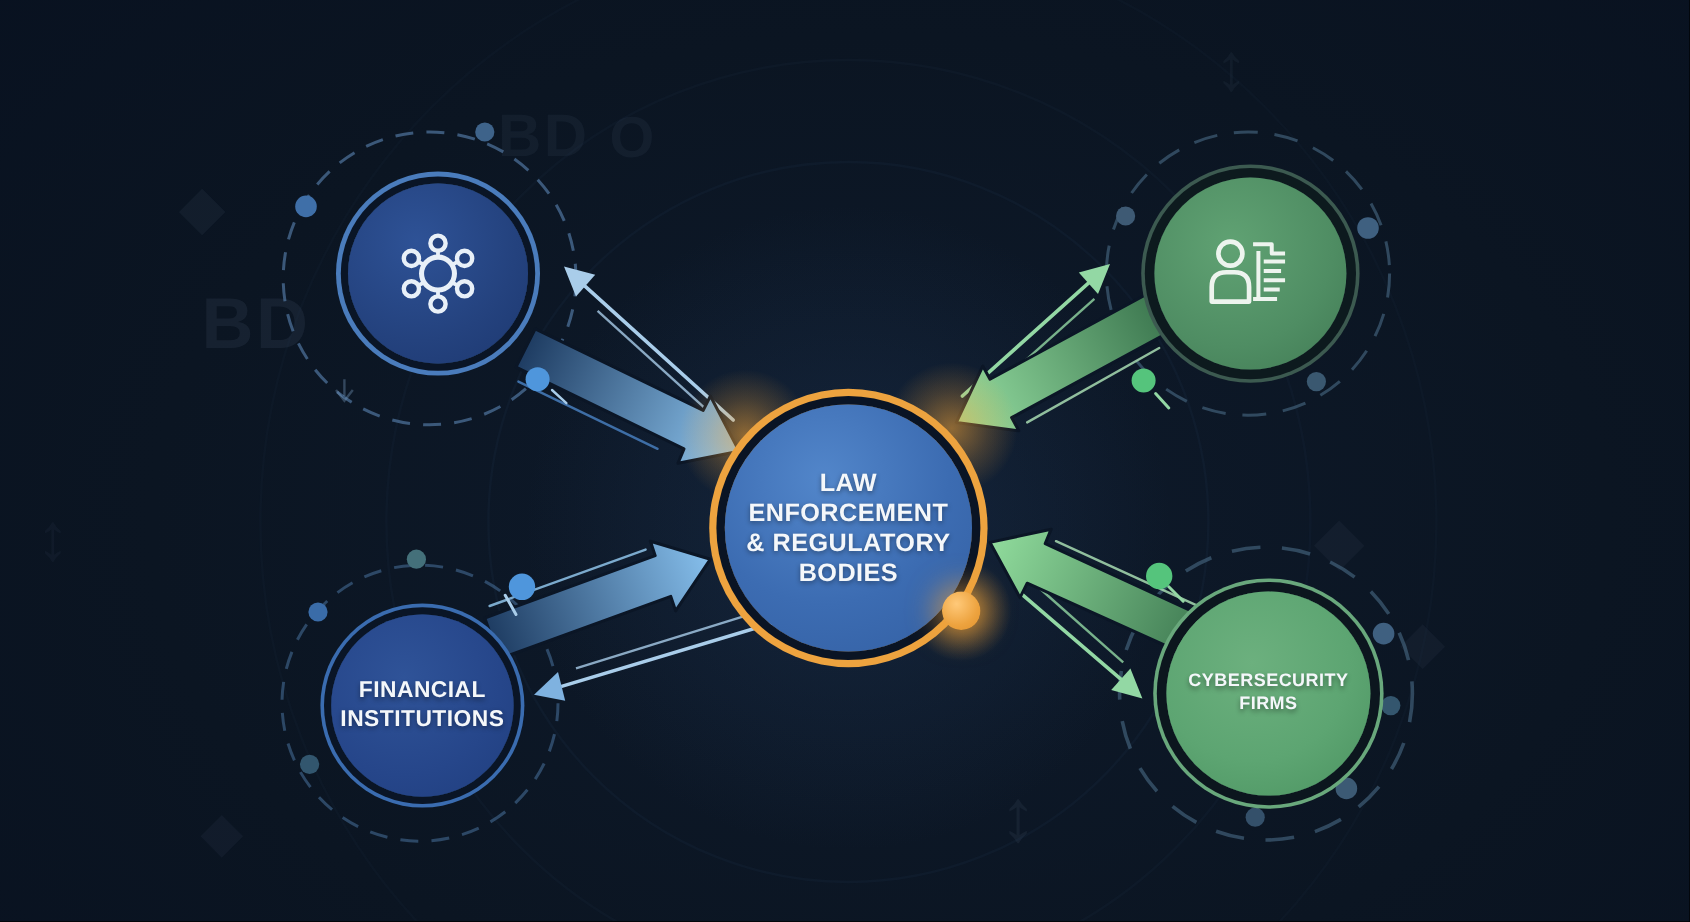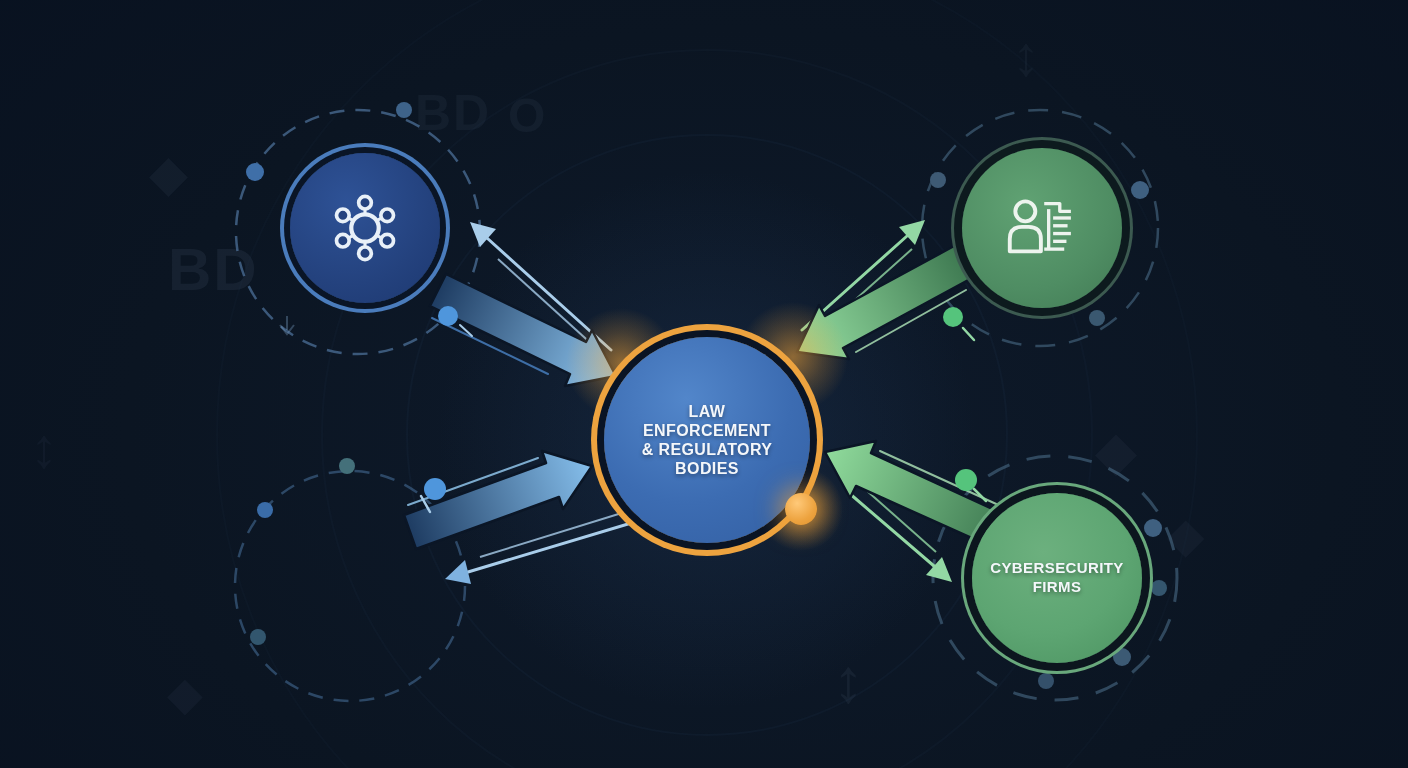--- a/index.html
+++ b/index.html
@@ -25,21 +25,21 @@
   }
   .node-label{
     white-space:pre-line; color:#F4F7FA; font-weight:700; letter-spacing:0.4px;
     text-shadow:0 2px 4px rgba(0,0,0,0.38);
   }
   #node-center{
     left:604px; top:337px; width:206px; height:206px;
     background:radial-gradient(circle at 40% 30%, #5286CA 0%, var(--center-blue) 55%, #335FA2 100%);
     box-shadow:0 0 0 7px #0A1424, 0 0 0 13px var(--accent-orange);
   }
-  #node-center .node-label{font-size:16px; line-height:1.2;}
+  #node-center .node-label{font-size:21px; line-height:1.2;}
   #node-top-left{
     left:290px; top:153px; width:150px; height:150px;
     background:radial-gradient(circle at 38% 32%, #2E5296 0%, var(--node-dark-blue) 60%, #1D3870 100%);
     box-shadow:0 0 0 6px #0A1526, 0 0 0 10px var(--ring-blue);
   }
   #node-top-right{
     left:962px; top:148px; width:160px; height:160px;
     background:radial-gradient(circle at 40% 35%, #60A273 0%, var(--node-green) 60%, #417A54 100%);
     box-shadow:0 0 0 8px #0D1A1E, 0 0 0 11px #3C5A50;
   }
@@ -223,20 +223,24 @@
     </svg>
   </div>
 
   <div class="node" id="node-center">
     <div class="node-label">LAW
 ENFORCEMENT
 &amp; REGULATORY
 BODIES</div>
   </div>
 
+  <div class="node" id="node-bottom-left">
+    <div class="node-label">FINANCIAL
+INSTITUTIONS</div>
+  </div>
 
   <div class="node" id="node-bottom-right">
     <div class="node-label">CYBERSECURITY
 FIRMS</div>
   </div>
 
   <div class="orange-dot"></div>
 
 </div>
 

